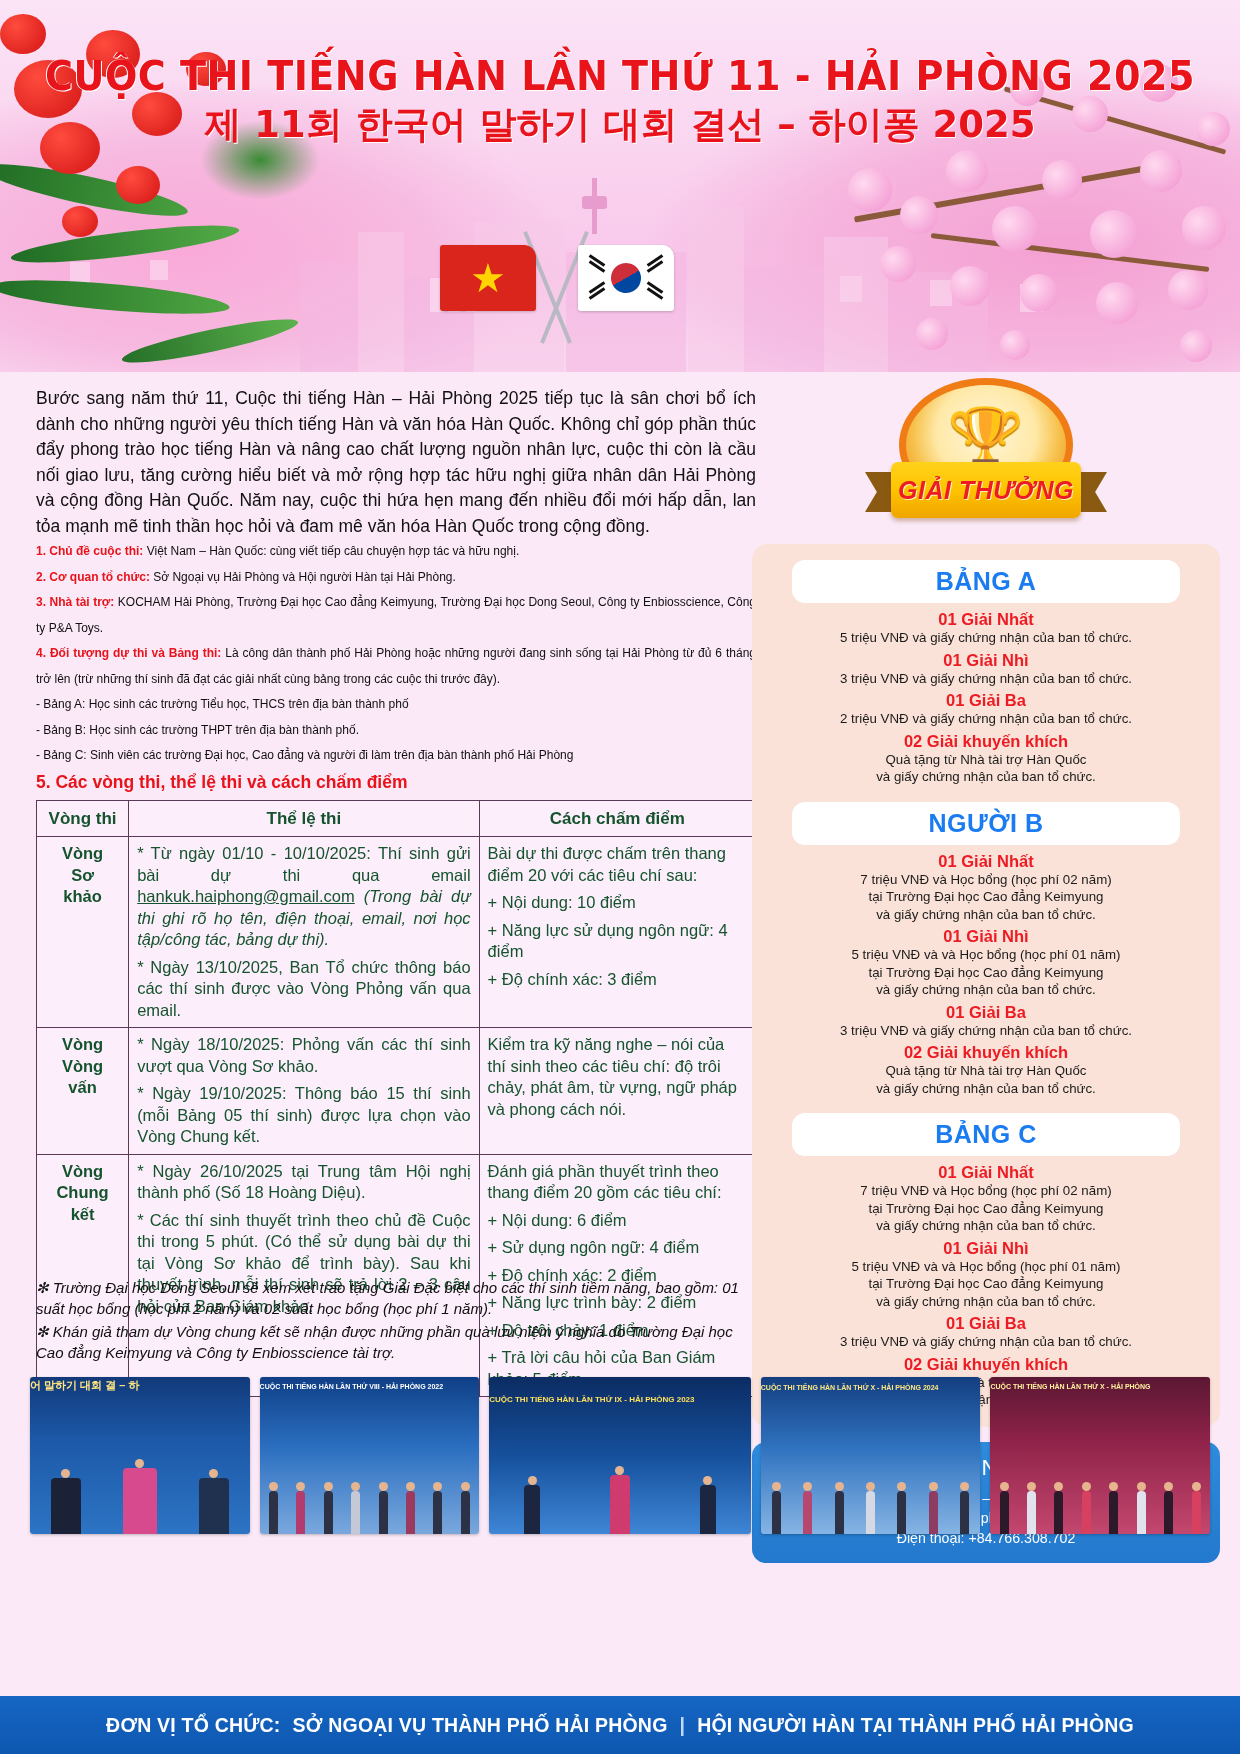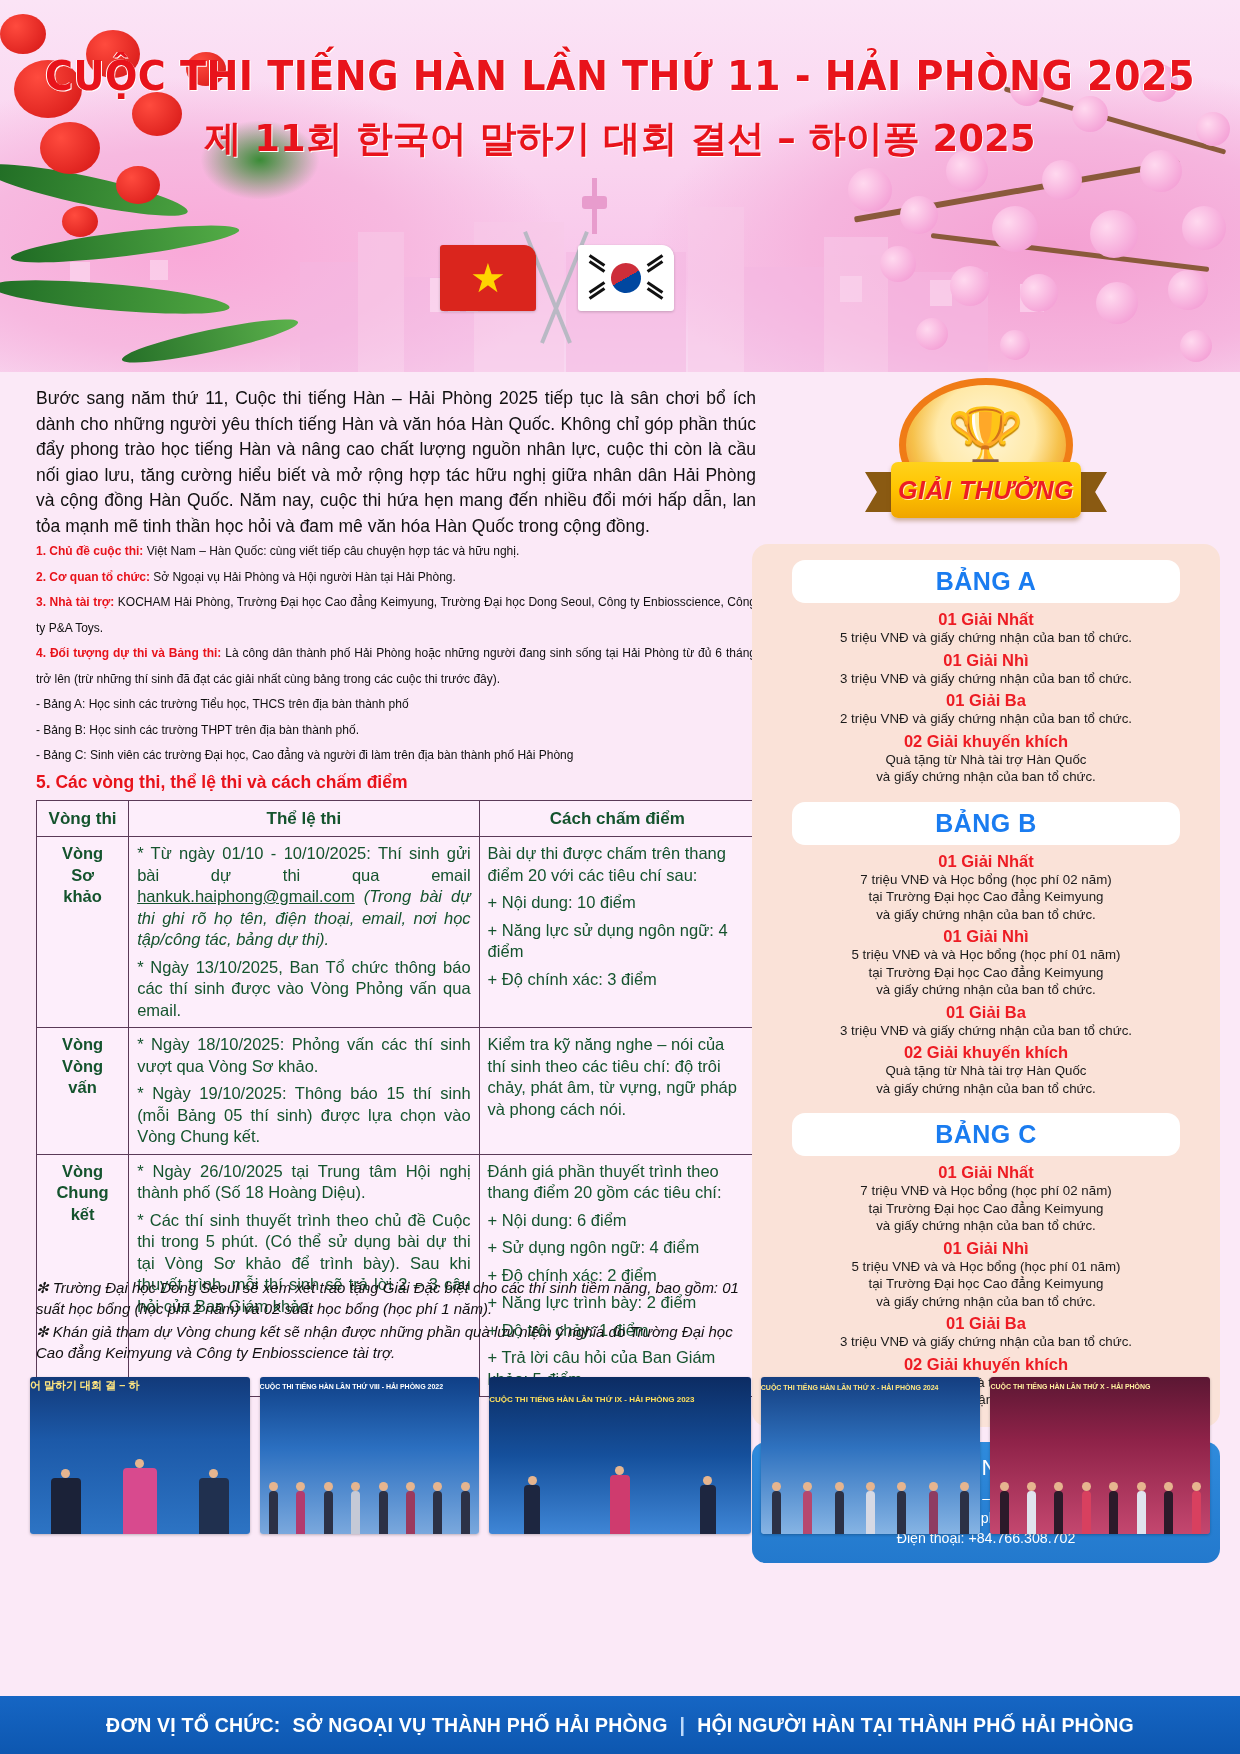--- a/index.html
+++ b/index.html
@@ -57,21 +57,21 @@
   
   .title-block { position:absolute; left:0; top:52px; width:1240px; text-align:center; z-index:6; }
   .title-vn {
     font-family:"DejaVu Sans", sans-serif;
     font-weight:bold; font-size:41px; letter-spacing:.5px;
     color:#e8131b; transform:scaleX(.93);
     text-shadow: 1px 1px 0 #fff, -1px 0 0 #fff;
     white-space:nowrap;
   }
   .title-kr {
-    margin-top:14px; font-weight:bold; font-size:37px; color:#e8131b;
+    font-weight:bold; font-size:37px; color:#e8131b;
     font-family:"DejaVu Sans", sans-serif;
     text-shadow: 1px 1px 0 #fff;
     white-space:nowrap;
   }
 
   
   .content { position:absolute; left:0; top:372px; width:1240px; height:1280px; z-index:5; }
 
   .left-col { position:absolute; left:36px; top:14px; width:720px; }
   .intro { font-size:17.5px; line-height:25.5px; color:#101010; text-align:justify; }
@@ -379,21 +379,21 @@
       <div>
         <div class="prize-title">01 Giải Ba</div>
         <div class="prize-desc">2 triệu VNĐ và giấy chứng nhận của ban tổ chức.</div>
       </div>
       <div>
         <div class="prize-title">02 Giải khuyến khích</div>
         <div class="prize-desc">Quà tặng từ Nhà tài trợ Hàn Quốc</div>
         <div class="prize-desc">và giấy chứng nhận của ban tổ chức.</div>
       </div>
 
-      <div class="bang-pill more">BẢNG B</div>
+      <div class="bang-pill more">NGƯỜI B</div>
       <div>
         <div class="prize-title">01 Giải Nhất</div>
         <div class="prize-desc">7 triệu VNĐ và Học bổng (học phí 02 năm)</div>
         <div class="prize-desc">tại Trường Đại học Cao đẳng Keimyung</div>
         <div class="prize-desc">và giấy chứng nhận của ban tổ chức.</div>
       </div>
       <div>
         <div class="prize-title">01 Giải Nhì</div>
         <div class="prize-desc">5 triệu VNĐ và và Học bổng (học phí 01 năm)</div>
         <div class="prize-desc">tại Trường Đại học Cao đẳng Keimyung</div>

